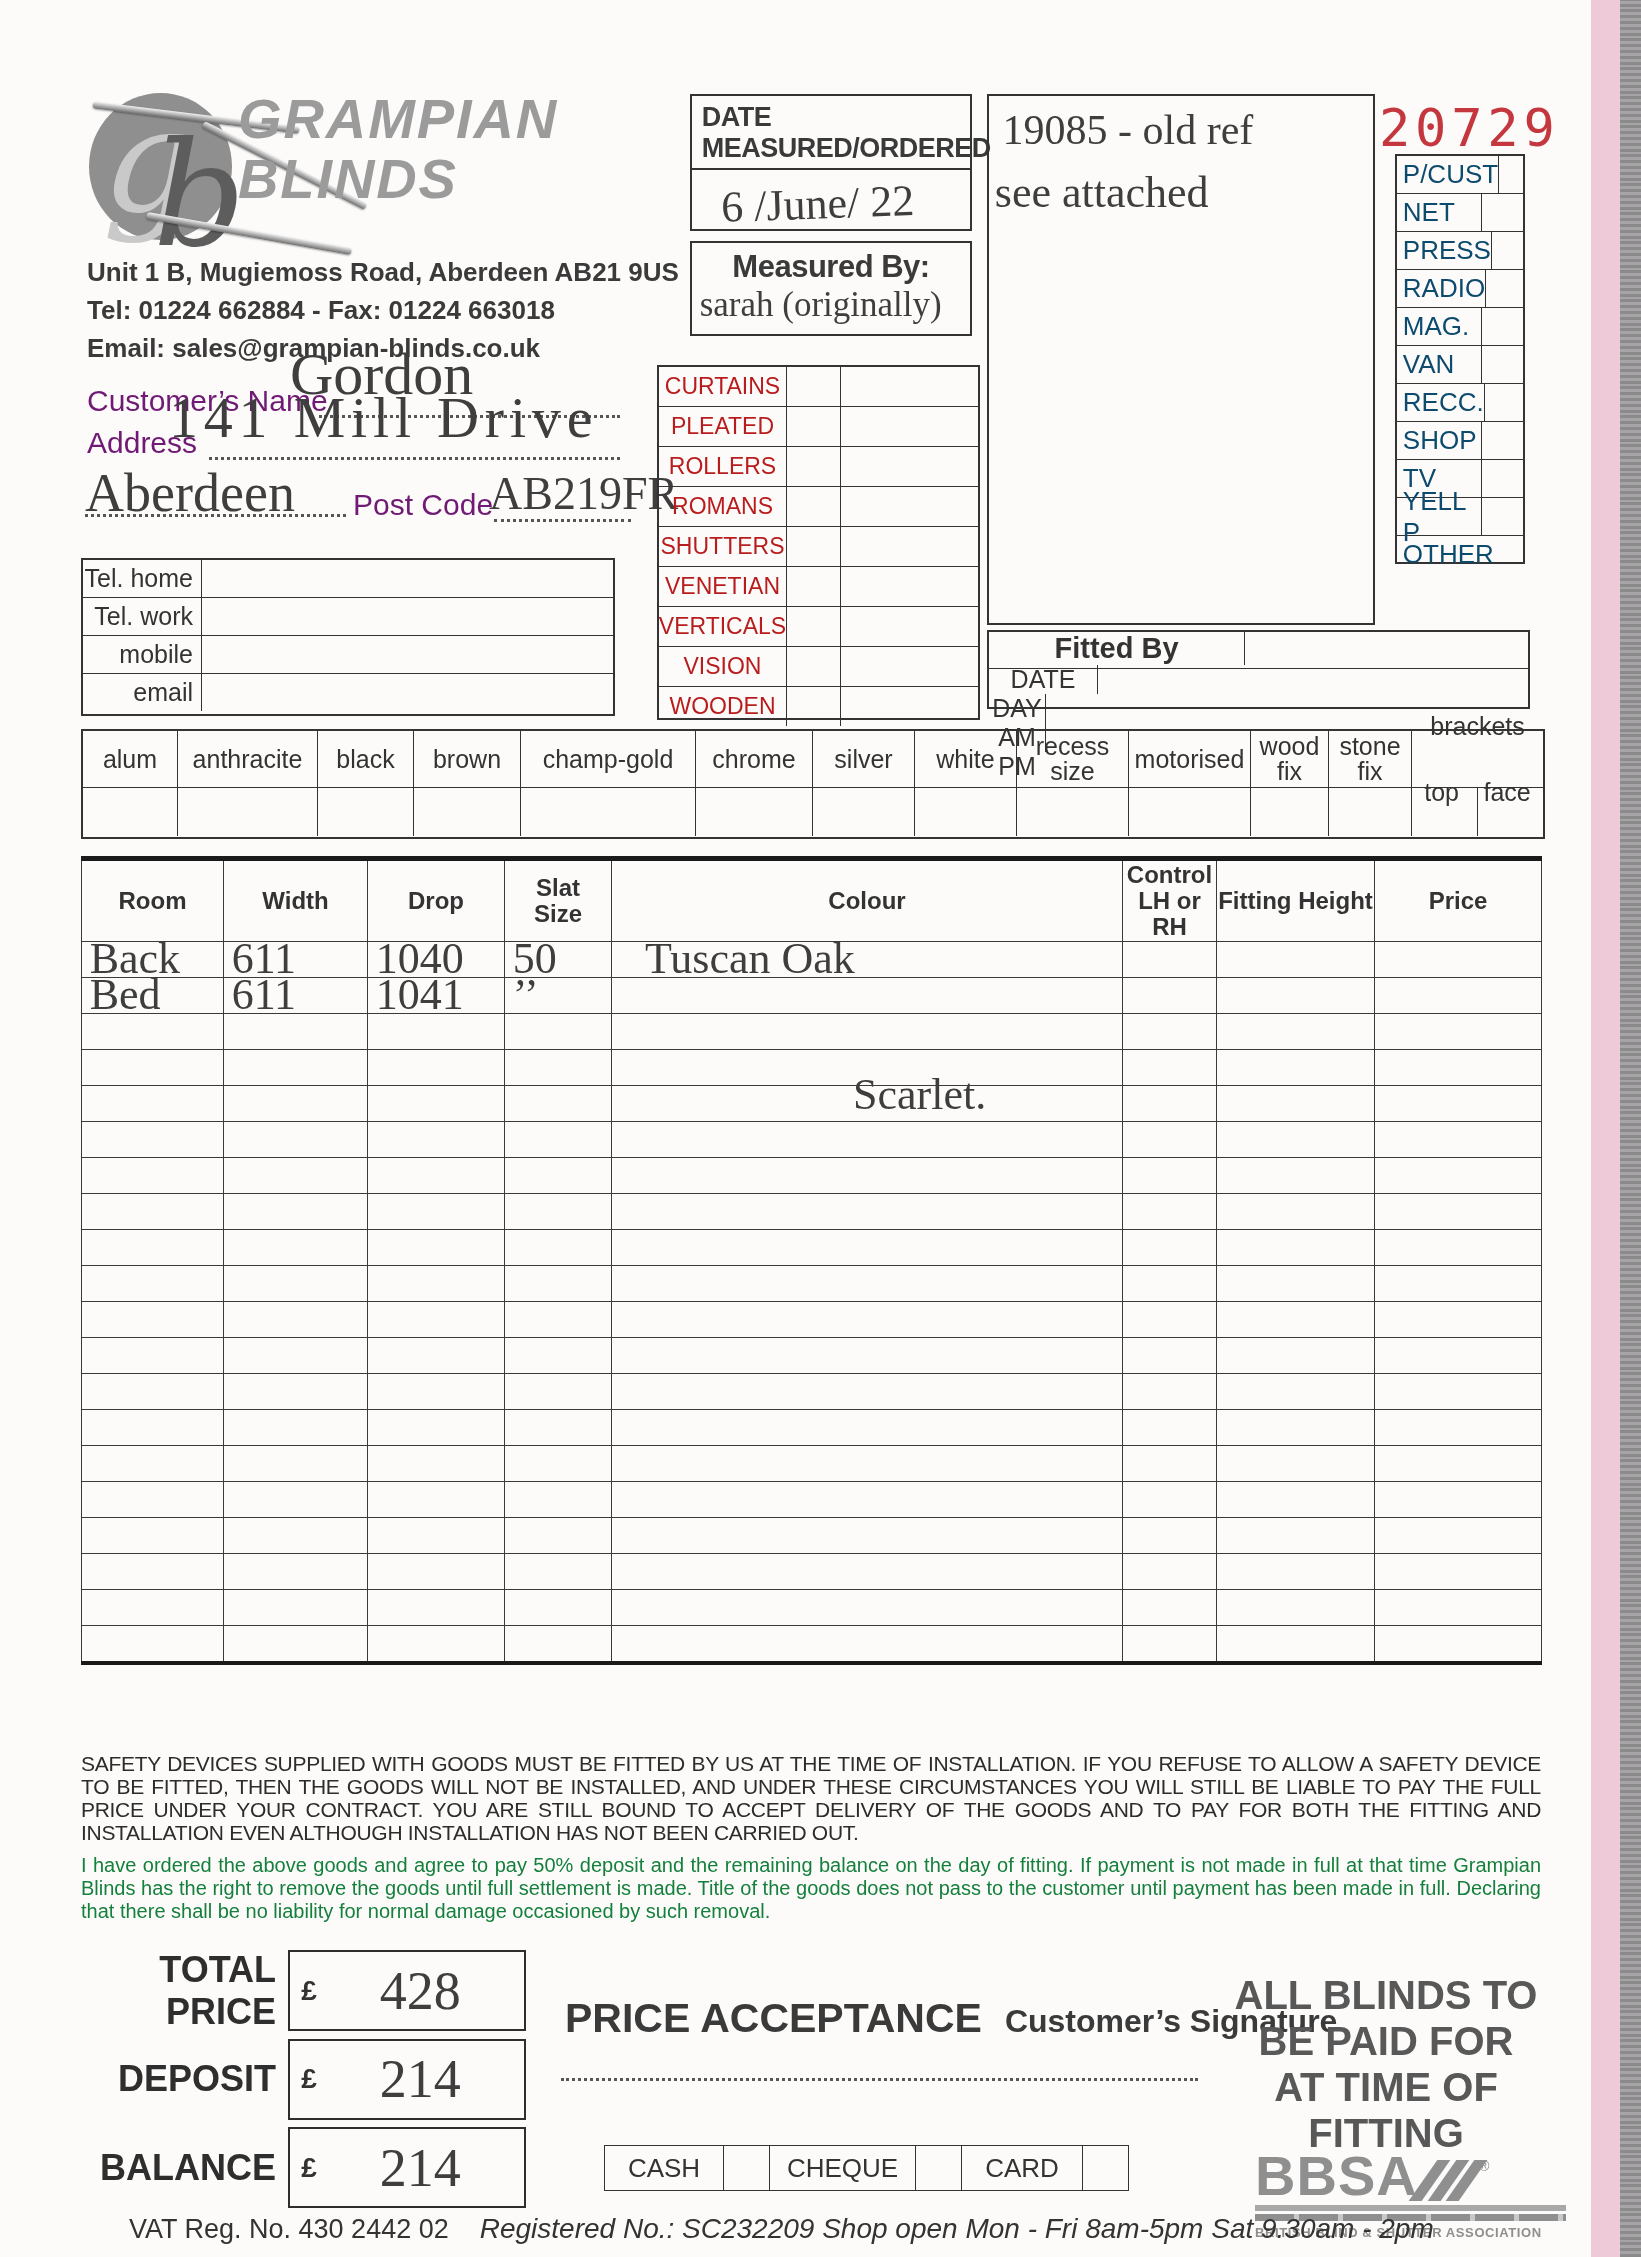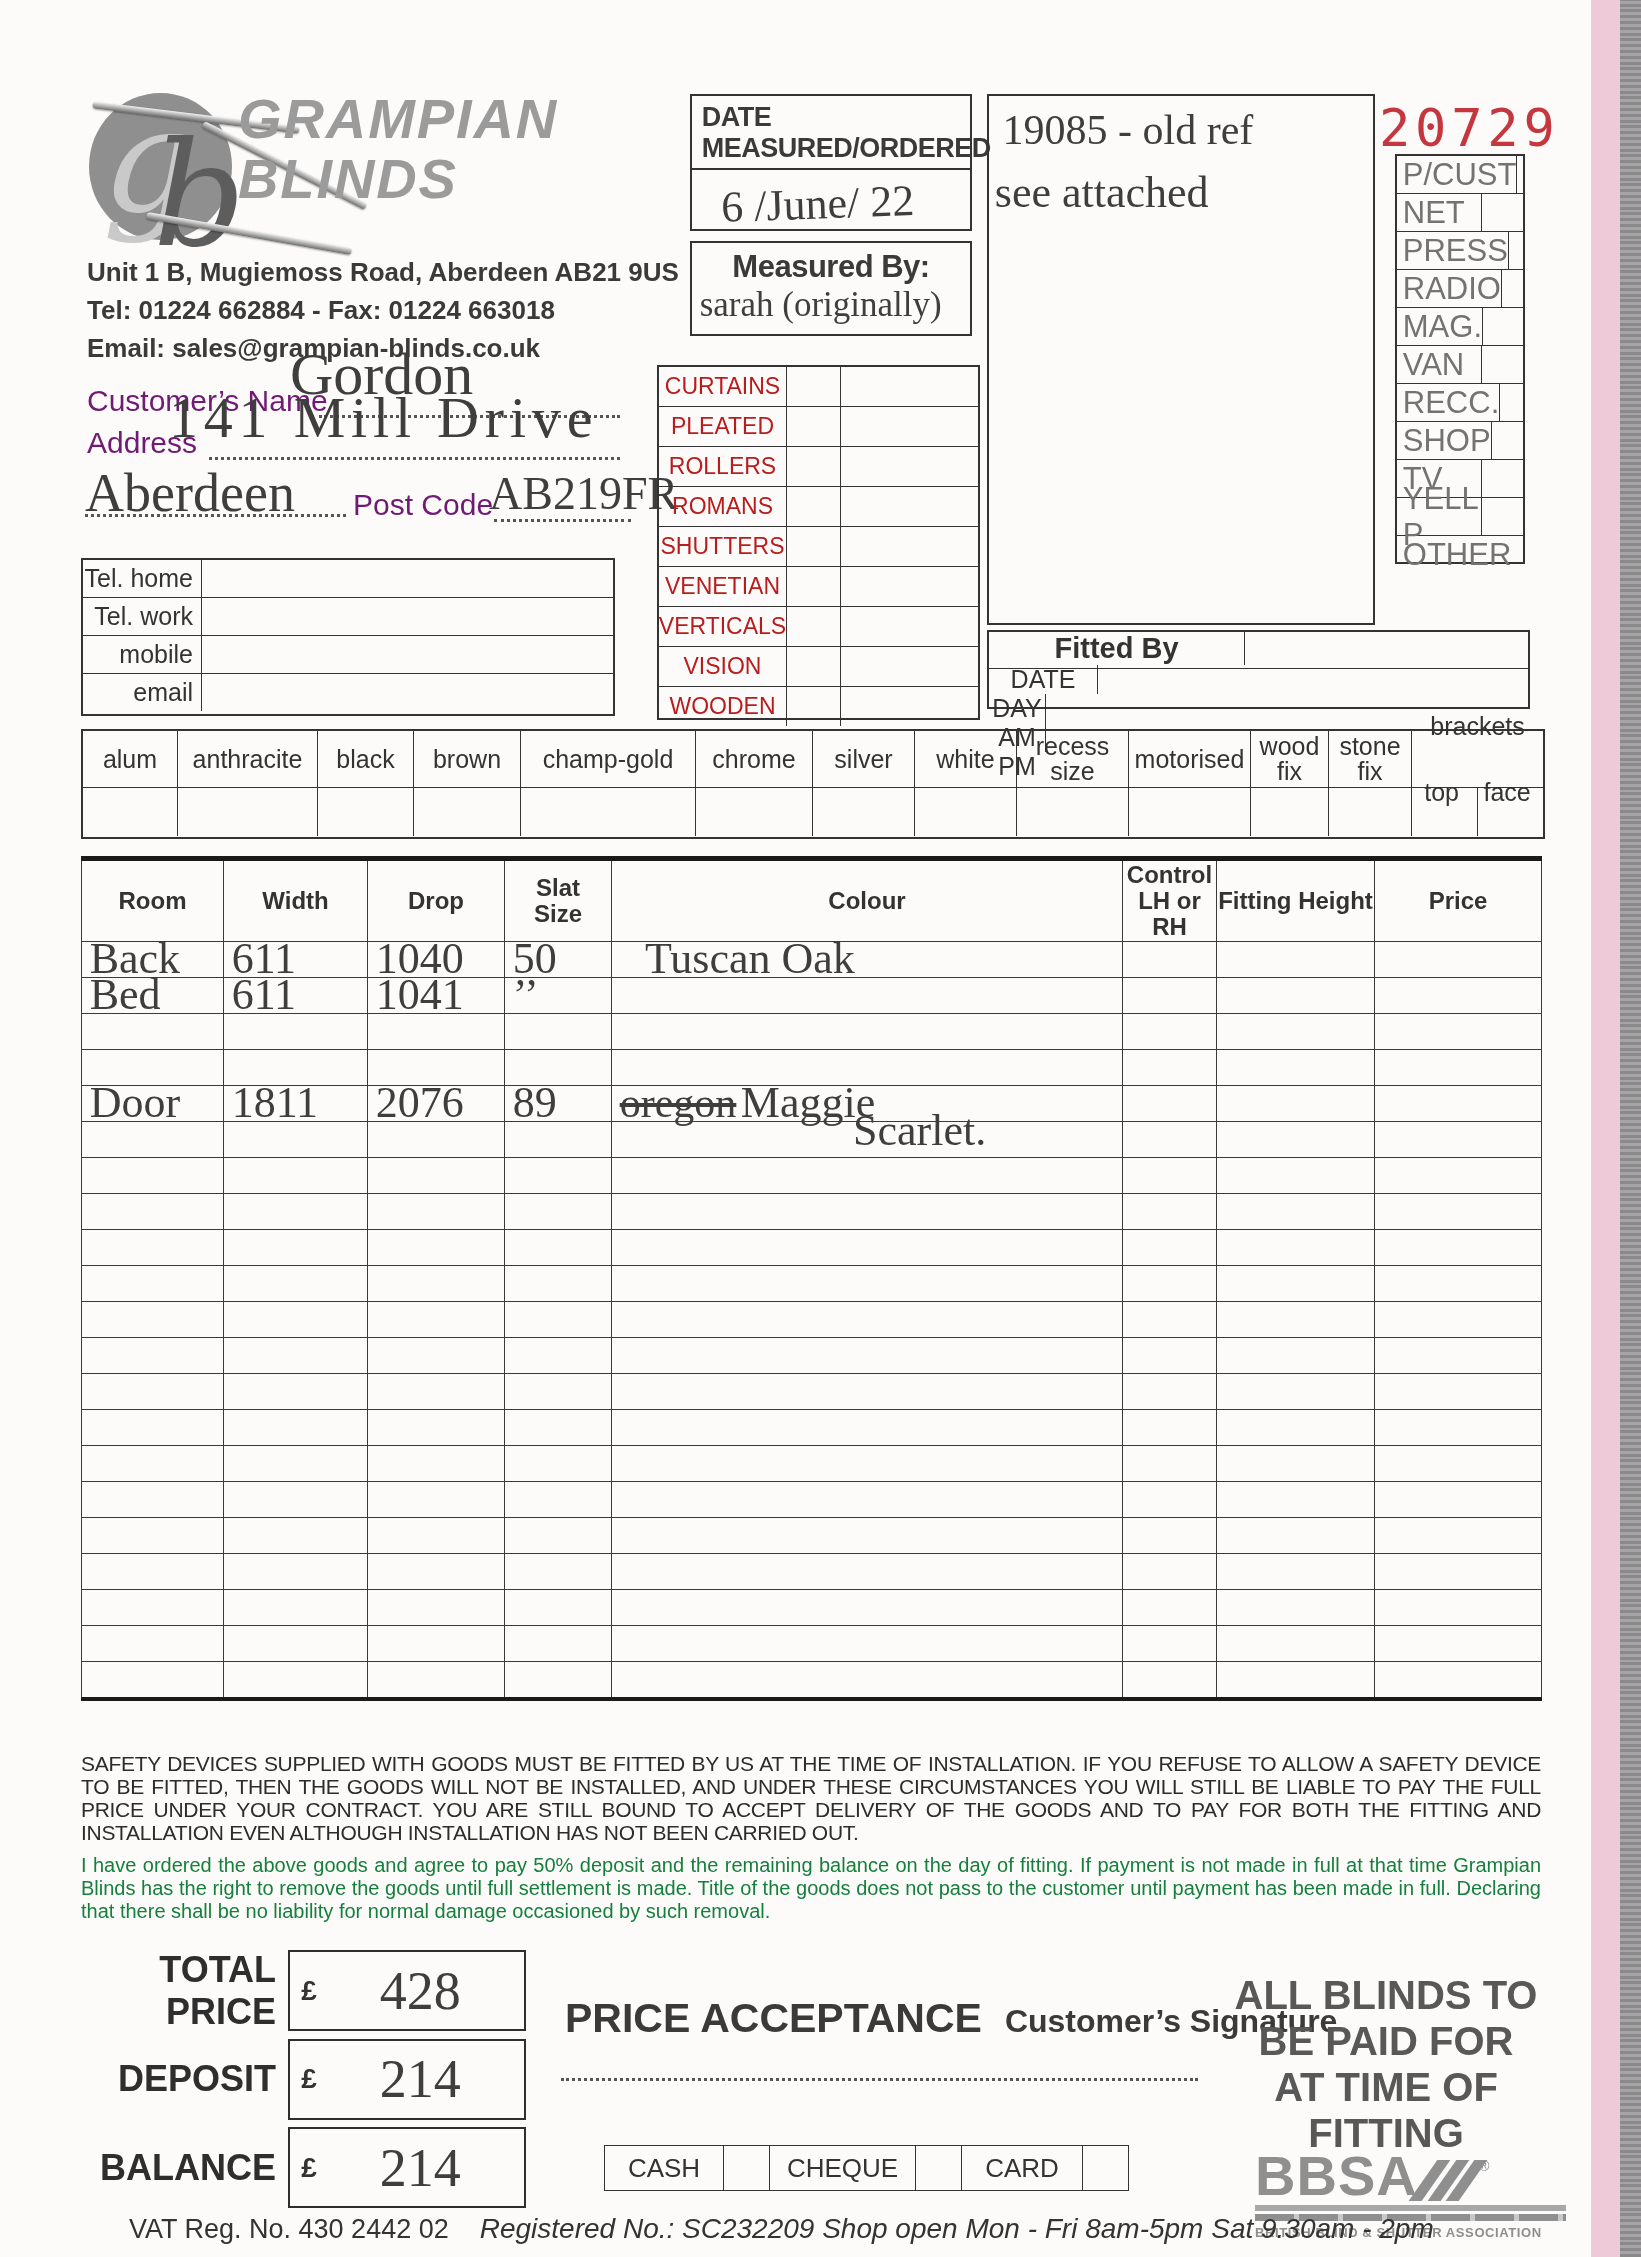--- a/index.html
+++ b/index.html
@@ -40,21 +40,21 @@
   
   .pl-row{display:flex;height:39px;border-bottom:1.9px solid #333;}
   .pl-row:last-child{border-bottom:none;}
   .pl-label{width:127px;border-right:1.9px solid #333;display:flex;align-items:center;justify-content:center;
             font-size:23px;color:#b91c1c;}
   .pl-c1{width:53px;border-right:1.9px solid #333;}
   .pl-c2{flex:1;}
   
   .cl-row{display:flex;height:37px;border-bottom:1.9px solid #333;}
   .cl-row:last-child{border-bottom:none;}
-  .cl-label{flex:1;display:flex;align-items:center;padding-left:5.8px;font-size:31px;color:#737373;}
+  .cl-label{flex:1;display:flex;align-items:center;padding-left:5.8px;font-size:26px;color:#0c4a6e;}
   .cl-label:not(.cl-full){border-right:1.9px solid #333;}
   .cl-box{width:41px;}
   
   .fb-row{display:flex;border-bottom:1.9px solid #333;height:36px;flex-direction:column;}
   .fb-row:last-child{border-bottom:none;}
   .fb-cell{border-right:1.9px solid #333;display:flex;align-items:center;justify-content:center;
            font-size:25px;color:#333;}
   .fb-cell:last-child{border-right:none;}
   .fb-label{font-weight:bold;font-size:29px;}
   
@@ -401,30 +401,20 @@
           <td></td>
           <td></td>
           <td></td>
           <td></td>
           <td></td>
           <td></td>
           <td></td>
           <td></td>
         </tr>
         <tr>
-          <td><span class="hand">Door</span></td>
-          <td><span class="hand">1811</span></td>
-          <td><span class="hand">2076</span></td>
-          <td><span class="hand">89</span></td>
-          <td><span class="hand scrib" style="font-size: 42px;">oregon</span> <span class="hand">Maggie</span></td>
-          <td></td>
-          <td></td>
-          <td></td>
-        </tr>
-        <tr>
           <td></td>
           <td></td>
           <td></td>
           <td></td>
           <td style="padding-left: 241px;"><span class="hand" style="margin-top: -15.4px;">Scarlet.</span></td>
           <td></td>
           <td></td>
           <td></td>
         </tr>
         <tr>

